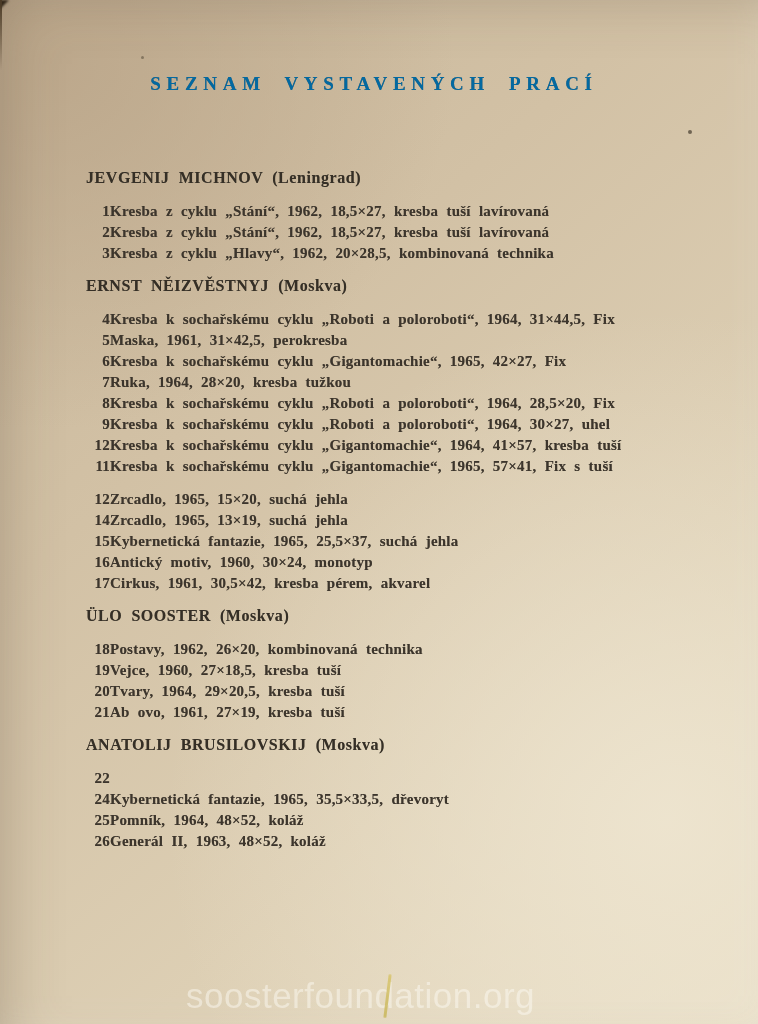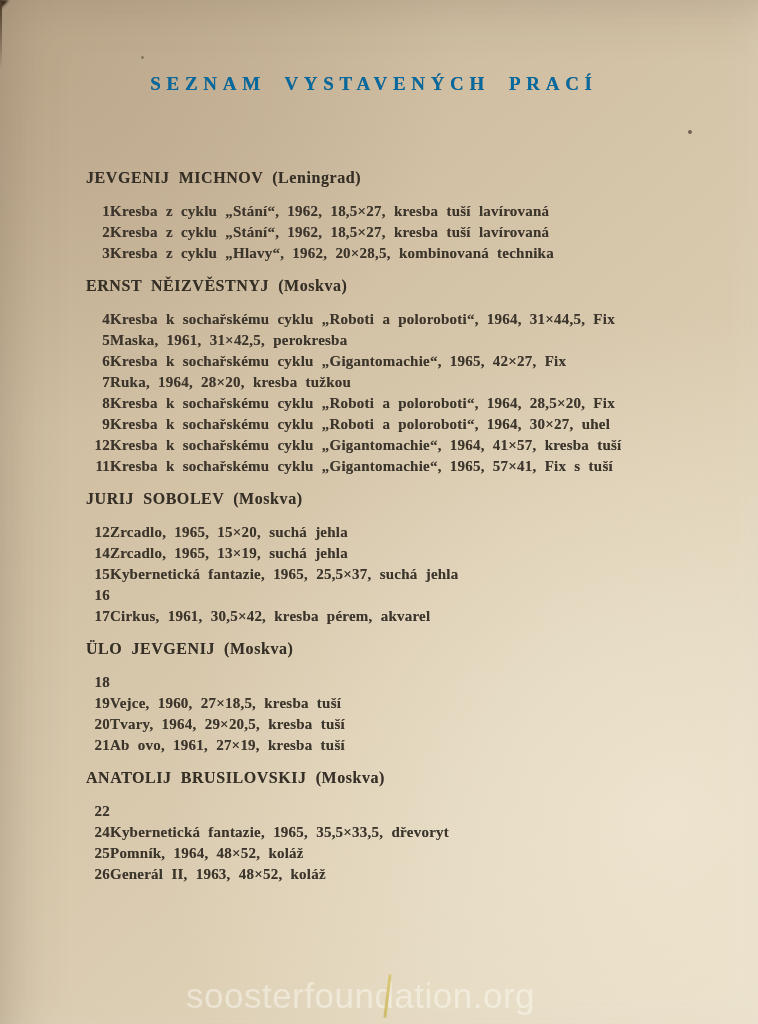--- a/index.html
+++ b/index.html
@@ -159,48 +159,49 @@
             <span class="num">12</span>
             <span class="txt">Kresba k sochařskému cyklu „Gigantomachie“, 1964, 41×57, kresba tuší</span>
           </div>
           <div class="work-row">
             <span class="num">11</span>
             <span class="txt">Kresba k sochařskému cyklu „Gigantomachie“, 1965, 57×41, Fix s tuší</span>
           </div>
         </div>
       </section>
       <section class="artist-section">
-        <h2 class="artist-header"><span>JURIJ SOBOLEV</span> <span>(Moskva)</span></h2>
         <div class="works">
           <div class="work-row">
             <span class="num">12</span>
             <span class="txt">Zrcadlo, 1965, 15×20, suchá jehla</span>
           </div>
           <div class="work-row">
             <span class="num">14</span>
             <span class="txt">Zrcadlo, 1965, 13×19, suchá jehla</span>
           </div>
           <div class="work-row">
             <span class="num">15</span>
             <span class="txt">Kybernetická fantazie, 1965, 25,5×37, suchá jehla</span>
           </div>
           <div class="work-row">
             <span class="num">16</span>
+            <span class="txt">Antický motiv, 1960, 30×24, monotyp</span>
           </div>
           <div class="work-row">
             <span class="num">17</span>
             <span class="txt">Cirkus, 1961, 30,5×42, kresba pérem, akvarel</span>
           </div>
         </div>
       </section>
       <section class="artist-section">
-        <h2 class="artist-header"><span>ÜLO JEVGENIJ</span> <span>(Moskva)</span></h2>
+        <h2 class="artist-header"><span>ÜLO SOOSTER</span> <span>(Moskva)</span></h2>
         <div class="works">
           <div class="work-row">
             <span class="num">18</span>
+            <span class="txt">Postavy, 1962, 26×20, kombinovaná technika</span>
           </div>
           <div class="work-row">
             <span class="num">19</span>
             <span class="txt">Vejce, 1960, 27×18,5, kresba tuší</span>
           </div>
           <div class="work-row">
             <span class="num">20</span>
             <span class="txt">Tvary, 1964, 29×20,5, kresba tuší</span>
           </div>
           <div class="work-row">

